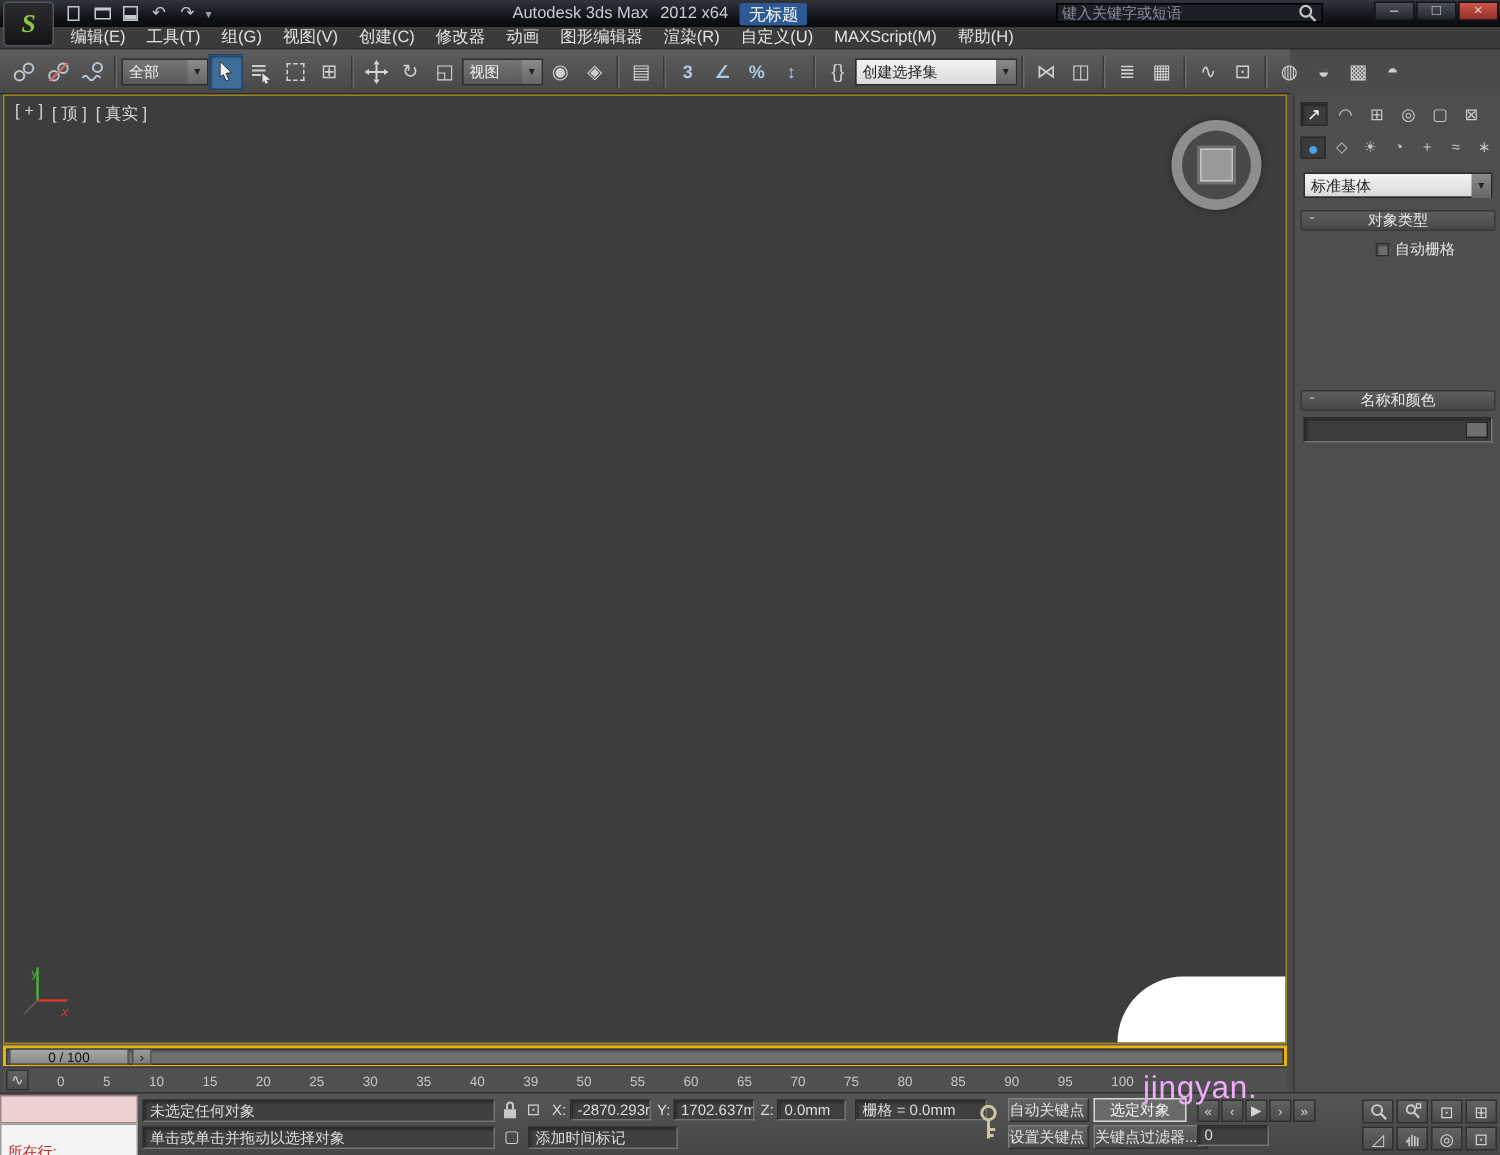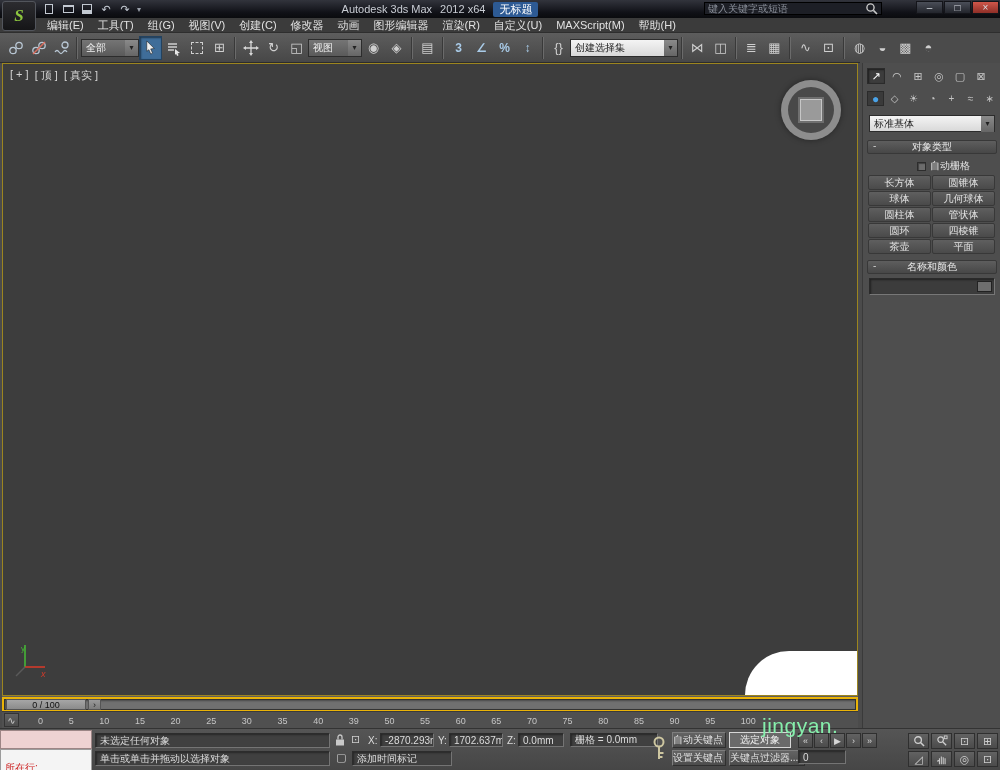--- a/index.html
+++ b/index.html
@@ -42,21 +42,21 @@
   .combo-light{background:linear-gradient(#f4f4f4,#d9d9d9);color:#1c1c1c;}
   .marquee{width:12px;height:12px;border:1px dashed #d0d0d0;}
 
   
   .viewport{left:2px;top:63px;width:856px;height:633px;background:#3d3d3d;border:1px solid #9c851f;overflow:hidden;}
   .vp-label{position:absolute;left:7px;top:4px;display:flex;gap:6px;color:#d4d4d4;font-size:11px;}
   .viewcube{position:absolute;top:16px;right:16px;width:60px;height:60px;border-radius:50%;border:7px solid rgba(158,158,158,.8);background:rgba(125,125,125,.2);box-shadow:0 0 6px rgba(0,0,0,.4);}
   .vc-face{position:absolute;left:50%;top:50%;transform:translate(-50%,-50%);width:22px;height:22px;background:#9a9a9a;border:1px solid #c6c6c6;box-shadow:0 0 0 2px #6f6f6f;}
   .axis{position:absolute;left:8px;bottom:14px;}
   .wmblob{position:absolute;right:0;bottom:0;width:112px;height:44px;background:#fff;border-top-left-radius:46px;}
-  .wmtext{left:762px;top:714px;color:#86efac;font-size:21px;letter-spacing:.5px;z-index:30;}
+  .wmtext{left:762px;top:714px;color:#f0abfc;font-size:21px;letter-spacing:.5px;z-index:30;}
 
   
   .timeslider{left:2px;top:696px;width:856px;height:15px;background:#eab308;border-top:1px solid #5e5e5e;}
   .ts-groove{position:absolute;left:2px;right:2px;top:2px;height:11px;background:#707070;border:1px solid #333;box-shadow:inset 1px 1px 2px rgba(0,0,0,.35);}
   .ts-handle{position:absolute;left:4px;top:2px;width:80px;height:11px;background:linear-gradient(#a6a6a6,#8b8b8b);border:1px solid #555;color:#111;font-size:9px;display:flex;align-items:center;justify-content:center;}
   .ts-next{position:absolute;left:86px;top:2px;width:13px;height:11px;background:linear-gradient(#9a9a9a,#7d7d7d);border:1px solid #555;color:#222;font-size:9px;display:flex;align-items:center;justify-content:center;}
   .trackbar{left:2px;top:711px;width:856px;height:17px;background:#505050;border-top:1px solid #3a3a3a;}
   .tb-ruler{position:absolute;left:36px;top:0;width:718px;height:17px;display:flex;justify-content:space-between;align-items:center;font-size:9px;color:#c6c6c6;}
   .tb-btn{position:absolute;left:2px;top:1px;width:15px;height:14px;display:flex;align-items:center;justify-content:center;background:linear-gradient(#616161,#4c4c4c);border:1px solid #333;color:#cfcfcf;font-size:10px;}
 
@@ -323,32 +323,20 @@
       <span class="car">▾</span>
     </div>
     <div class="rollout" style="top:77px">
       <span class="minus">-</span>
       <span>对象类型</span>
     </div>
     <div class="cp-check">
       <span class="checkbox"></span>
       <span>自动栅格</span>
     </div>
-    <div class="cp-grid">
-      <div class="cp-btn">长方体</div>
-      <div class="cp-btn">圆锥体</div>
-      <div class="cp-btn">球体</div>
-      <div class="cp-btn">几何球体</div>
-      <div class="cp-btn">圆柱体</div>
-      <div class="cp-btn">管状体</div>
-      <div class="cp-btn">圆环</div>
-      <div class="cp-btn">四棱锥</div>
-      <div class="cp-btn">茶壶</div>
-      <div class="cp-btn">平面</div>
-    </div>
     <div class="rollout" style="top:197px">
       <span class="minus">-</span>
       <span>名称和颜色</span>
     </div>
     <div class="cp-name">
       <span class="swatch"></span>
     </div>
   </div>
 
   <div class="statusbar abs">

